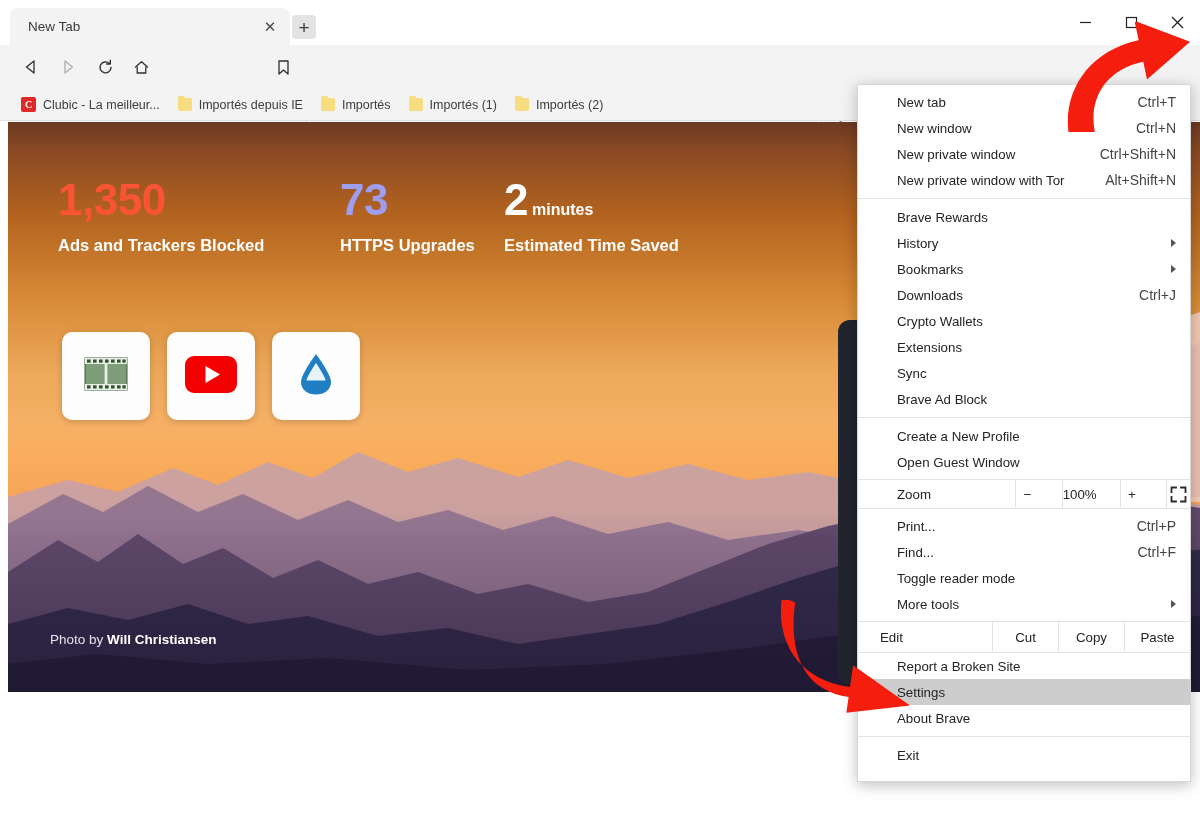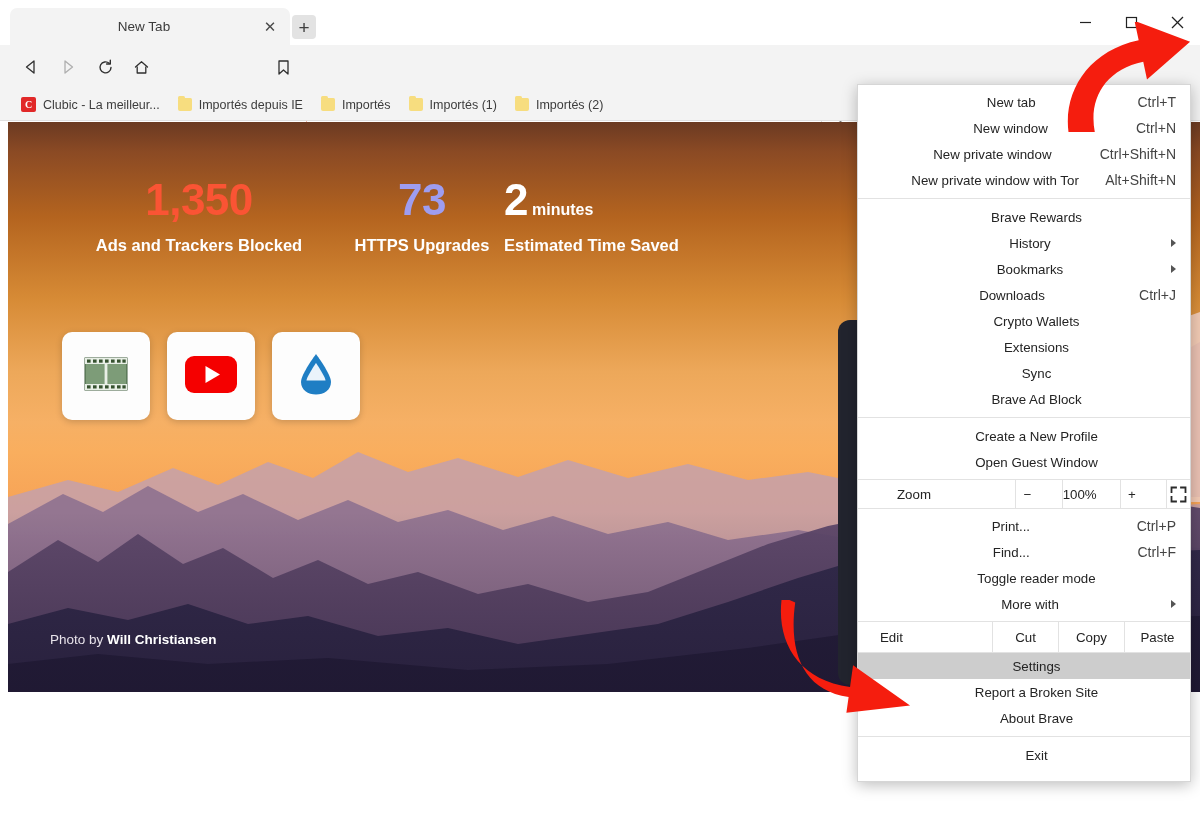--- a/index.html
+++ b/index.html
@@ -2,21 +2,21 @@
 <html><head>
 <meta charset="utf-8">
 <style>
   * { box-sizing: border-box; margin: 0; padding: 0; }
   html, body {
     width: 1200px; height: 816px;
     font-family: "Liberation Sans", sans-serif;
     background: #ffffff;
     overflow: hidden;
   }
-  #root { position: relative; width: 1200px; height: 816px; background:#fff;text-align:center; }
+  #root { position: relative; width: 1200px; height: 816px; background:#fff; }
 
   
   .tabstrip {
     position:absolute; left:0; top:0; width:1200px; height:45px;
     background:#ffffff;
   }
   .tab {
     position:absolute; left:10px; top:8px; width:280px; height:37px;
     background:#f3f3f3; border-radius:7px 7px 0 0;
     display:flex; align-items:center; padding:0 10px 0 18px;
@@ -517,40 +517,40 @@
       <span class="mi-accel">Ctrl+P</span>
     </div>
     <div class="mi">
       <span class="mi-label">Find...</span>
       <span class="mi-accel">Ctrl+F</span>
     </div>
     <div class="mi">
       <span class="mi-label">Toggle reader mode</span>
     </div>
     <div class="mi">
-      <span class="mi-label">More with</span>
+      <span class="mi-label">More tools</span>
       <span class="mi-arrow"></span>
     </div>
 
     <div class="mgap"></div>
     <div class="msep" style="margin:0"></div>
 
     <div class="edit-row">
       <div class="edit-lbl">Edit</div>
       <div class="edit-cell">Cut</div>
       <div class="edit-cell">Copy</div>
       <div class="edit-cell">Paste</div>
     </div>
     <div class="msep" style="margin:0"></div>
 
+    <div class="mi">
+      <span class="mi-label">Report a Broken Site</span>
+    </div>
     <div class="mi sel">
       <span class="mi-label">Settings</span>
-    </div>
-    <div class="mi">
-      <span class="mi-label">Report a Broken Site</span>
     </div>
     <div class="mi">
       <span class="mi-label">About Brave</span>
     </div>
 
     <div class="msep"></div>
 
     <div class="mi">
       <span class="mi-label">Exit</span>
     </div>

